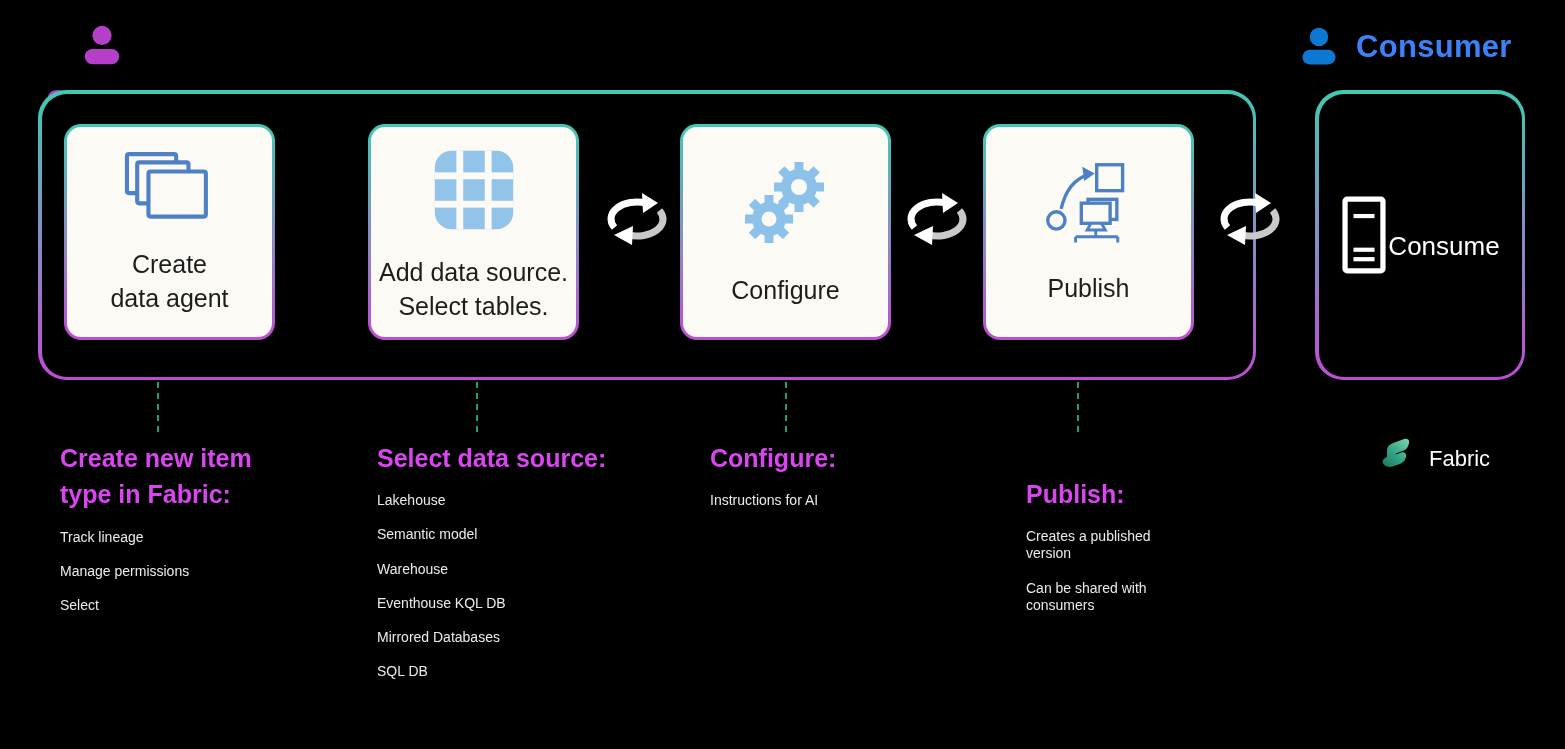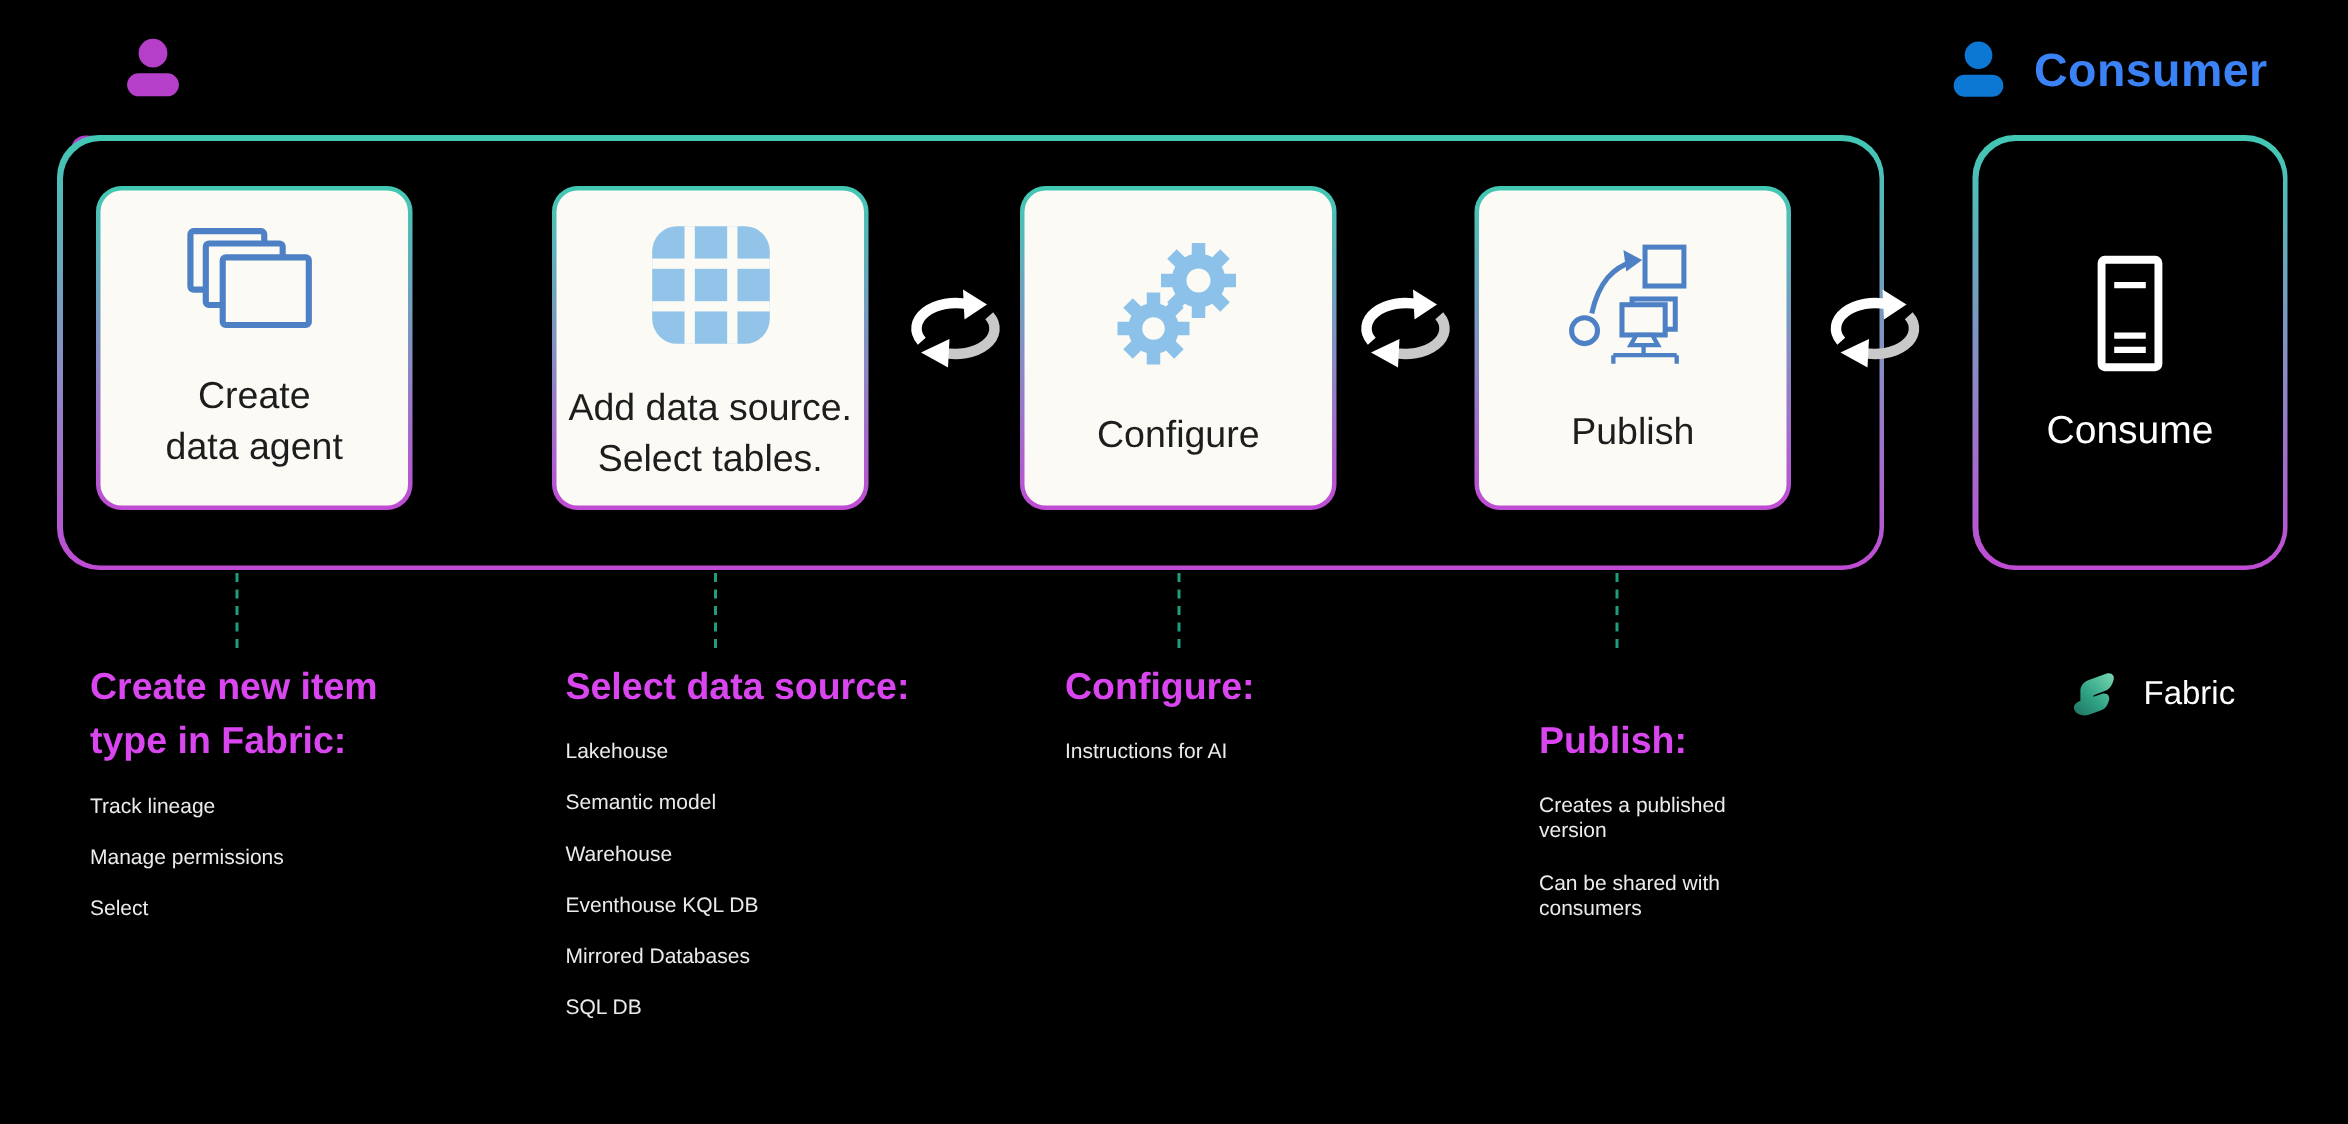--- a/index.html
+++ b/index.html
@@ -14,21 +14,21 @@
   .creator-header .persona-label{color:#b53fc9;}
   .consumer-header{left:1296px;top:24px;}
   .consumer-header .persona-label{color:#3b82f6;}
 
   
   .gframe{
     position:absolute;border-radius:28px;padding:3.5px;
     background:linear-gradient(180deg,#41c9b4 0%,#8a8ac4 55%,#c04bd4 100%);
   }
   .gframe-inner{width:100%;height:100%;background:#000;border-radius:25px;
-    display:flex;flex-direction:column;align-items:center;justify-content:center;}
+    display:flex;align-items:center;justify-content:center;}
   .creator-frame{left:38px;top:90px;width:1211px;height:283px;}
   .consumer-frame{left:1315px;top:90px;width:203px;height:283px;}
 
   
   .step-card{
     position:absolute;width:205px;height:210px;border-radius:17px;padding:3px;
     background:linear-gradient(180deg,#41c9b4 0%,#8a8ac4 55%,#c04bd4 100%);
   }
   .card-inner{
     width:100%;height:100%;border-radius:14px;background:#fbfaf4;
@@ -62,21 +62,21 @@
   .annot-1{left:60px;width:250px;}
   .annot-2{left:377px;width:265px;}
   .annot-3{left:710px;width:245px;}
   .annot-4{left:1026px;width:230px;margin-top:36px;}
   .annot-heading{font-size:25px;font-weight:bold;color:#d946ef;line-height:1.45;
     white-space:pre-line;margin:0 0 16px 0;}
   .annot-item{font-size:14px;color:#ebebeb;line-height:1.23;
     white-space:pre-line;margin:0 0 17px 0;}
 
   
-  .brand{position:absolute;left:1376px;top:442px;display:flex;align-items:center;gap:13px;}
+  .brand{position:absolute;left:1376px;top:432px;display:flex;align-items:flex-end;gap:13px;}
   .brand-label{color:#ffffff;font-size:22px;}
 </style>
 </head>
 <body>
 
 <div class="canvas">
 
   <div class="persona creator-header">
     <svg width="48" height="48" viewBox="0 0 50 50">
       <circle cx="25" cy="14" r="10" fill="#b53fc9"></circle>

